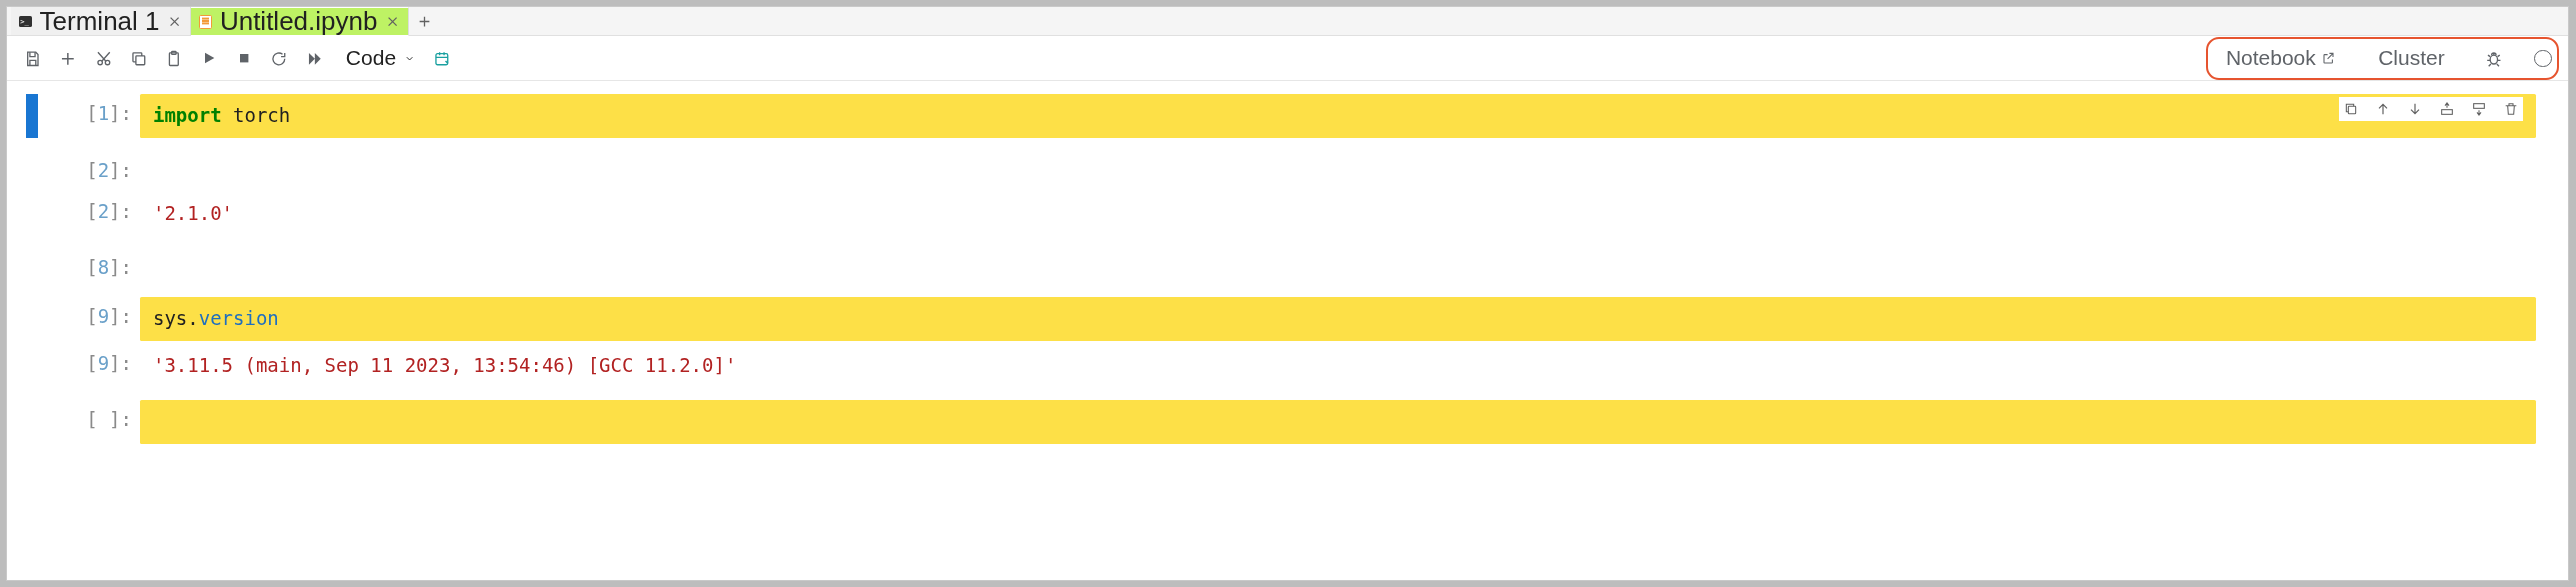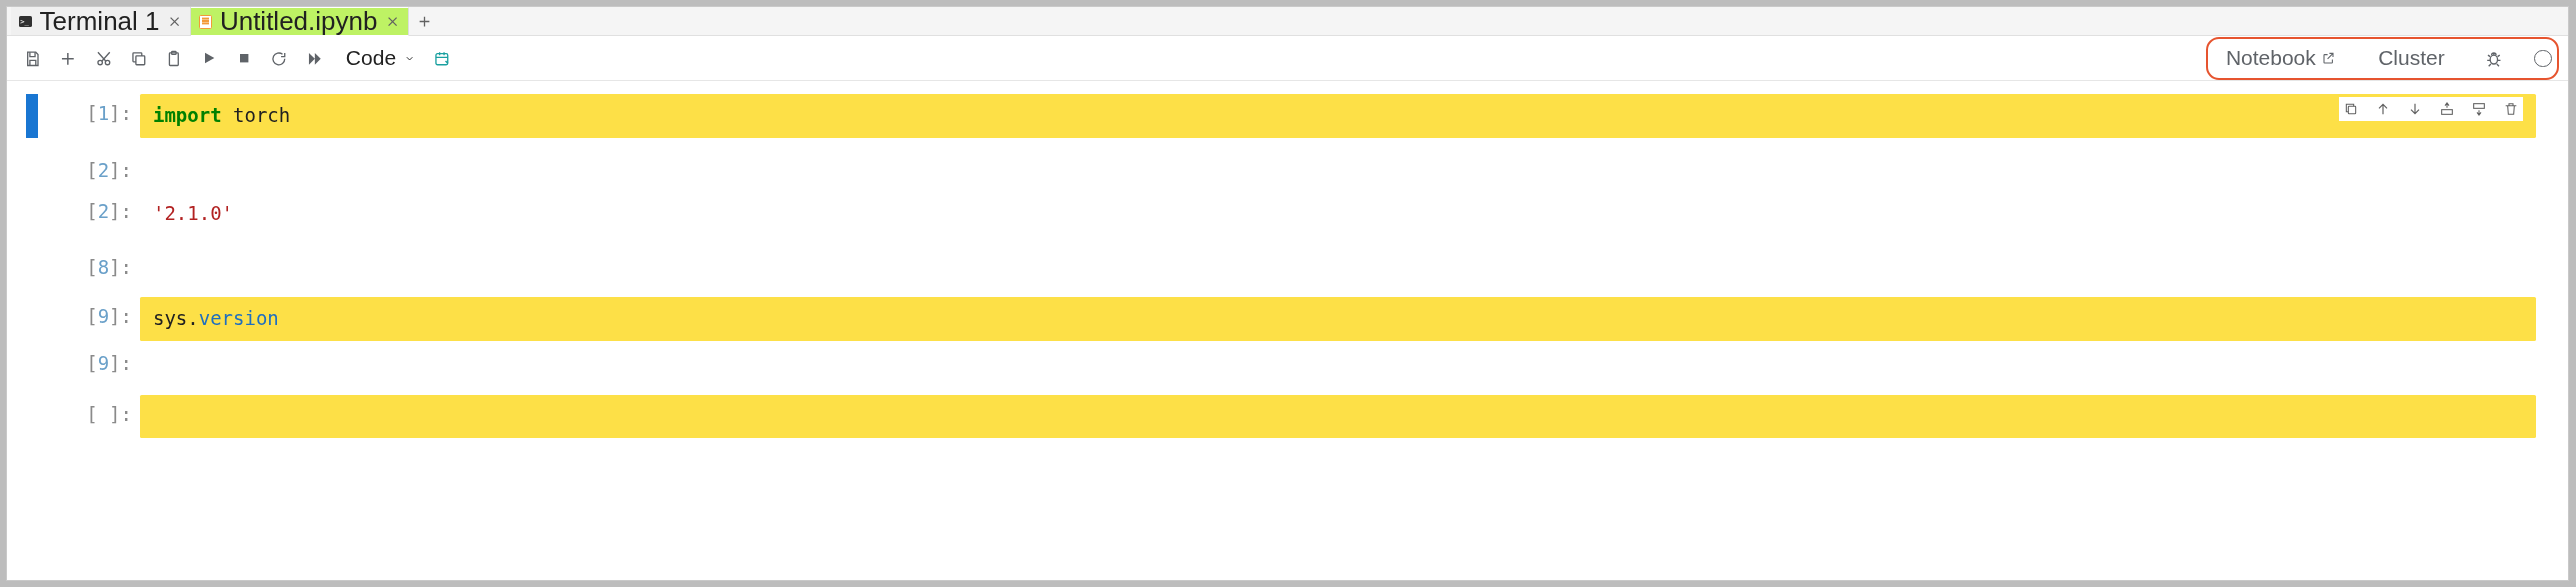--- a/index.html
+++ b/index.html
@@ -360,20 +360,21 @@
         </div>
         <div style="height: 8px;"></div>
         <div class="cell-row input">
           <div class="gutter"></div>
           <div class="prompt"><span class="br">[</span><span class="num">9</span><span class="br">]:</span></div>
           <div class="cell-content">sys.<span class="tok-attr">version</span></div>
         </div>
         <div class="cell-row">
           <div class="gutter"></div>
           <div class="prompt"><span class="br">[</span><span class="num">9</span><span class="br">]:</span></div>
+          <div class="cell-content"><span class="tok-str">'3.11.5 (main, Sep 11 2023, 13:54:46) [GCC 11.2.0]'</span></div>
         </div>
         <div class="spacer-row"></div>
         <div class="cell-row input">
           <div class="gutter"></div>
           <div class="prompt"><span class="br">[</span><span class="num"> </span><span class="br">]:</span></div>
           <div class="cell-content">&nbsp;</div>
         </div>
         <div class="spacer-row"></div>
       </div>
 

